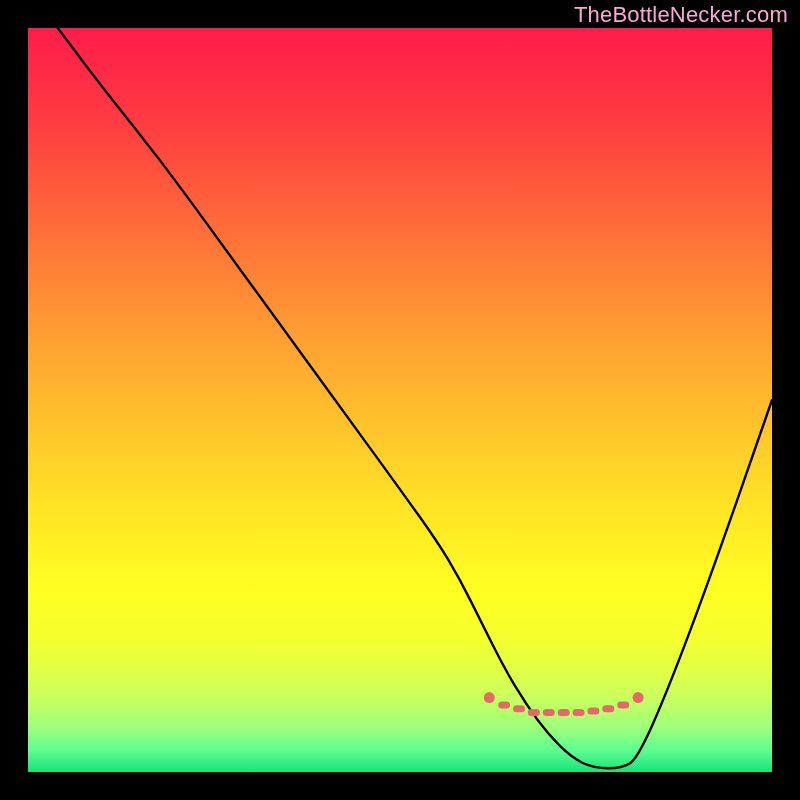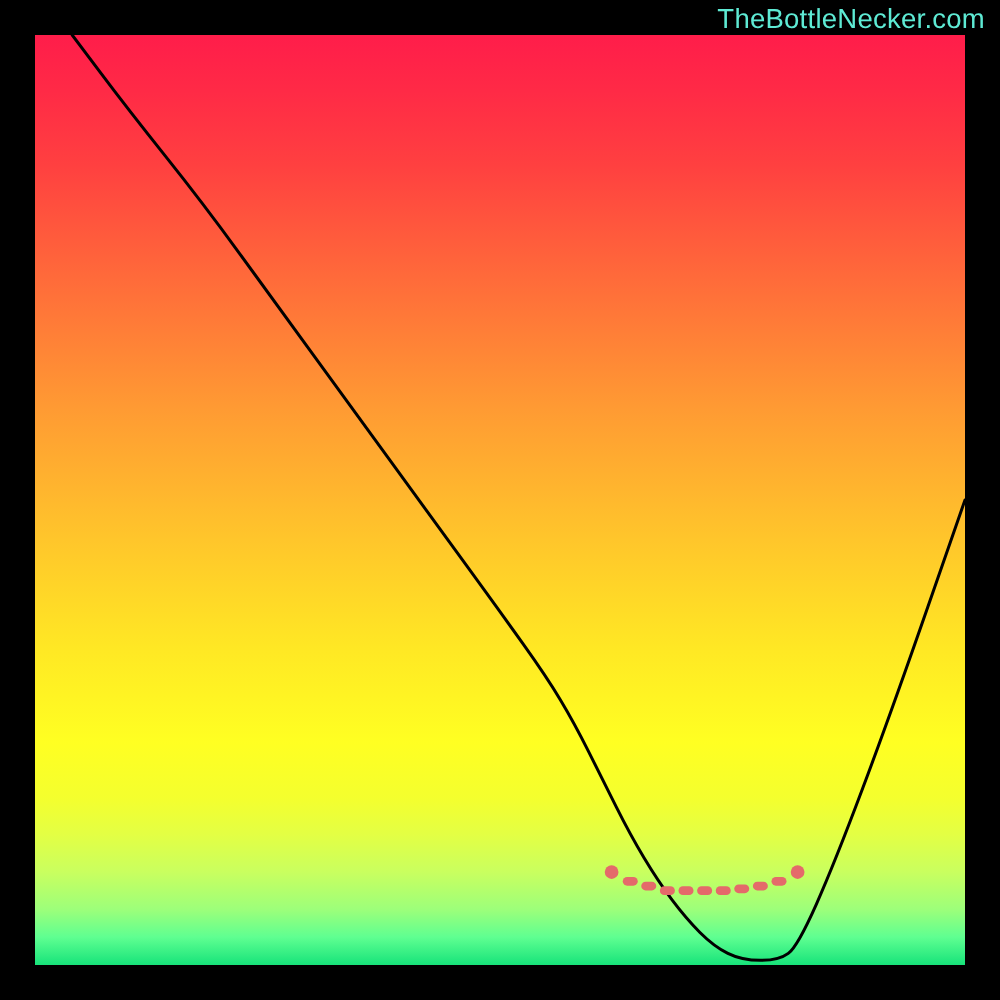--- a/index.html
+++ b/index.html
@@ -14,21 +14,21 @@
   .frame {
     position: relative;
     width: 800px;
     height: 800px;
     background: #000000;
   }
   .watermark {
     position: absolute;
     top: 2px;
     right: 12px;
-    color: #5eead4;
+    color: #f9a8d4;
     font-size: 22px;
     font-weight: 500;
     letter-spacing: 0.2px;
     z-index: 10;
     user-select: none;
   }
   .plot-area {
     position: absolute;
     left: 28px;
     top: 28px;

